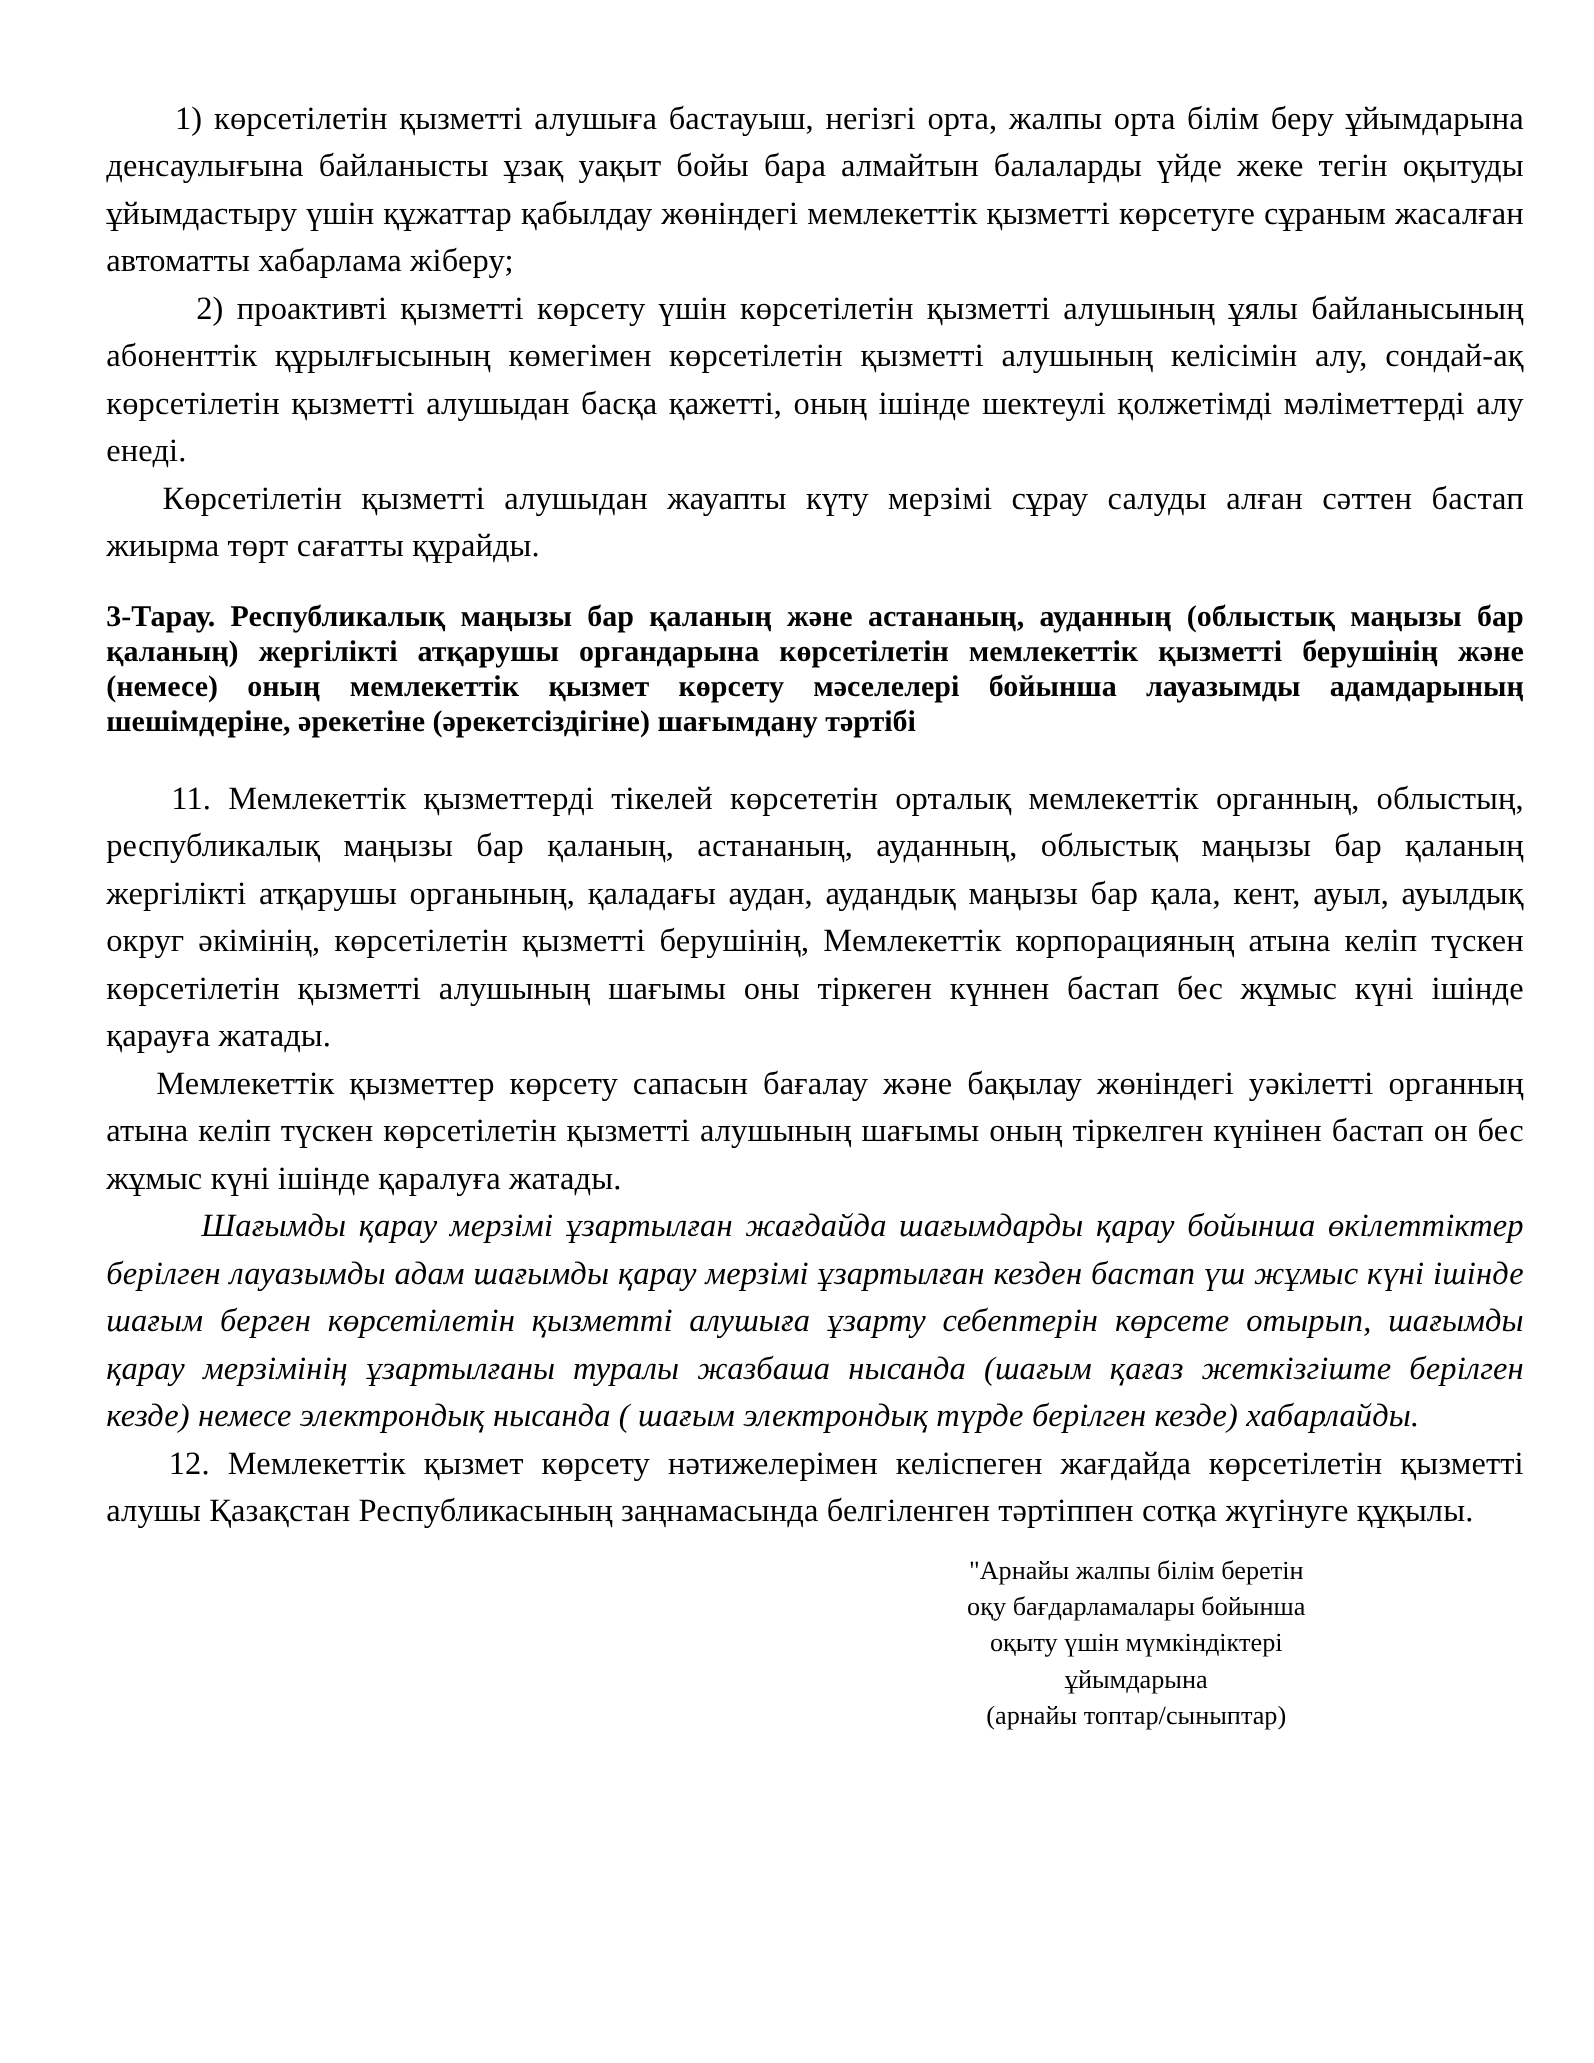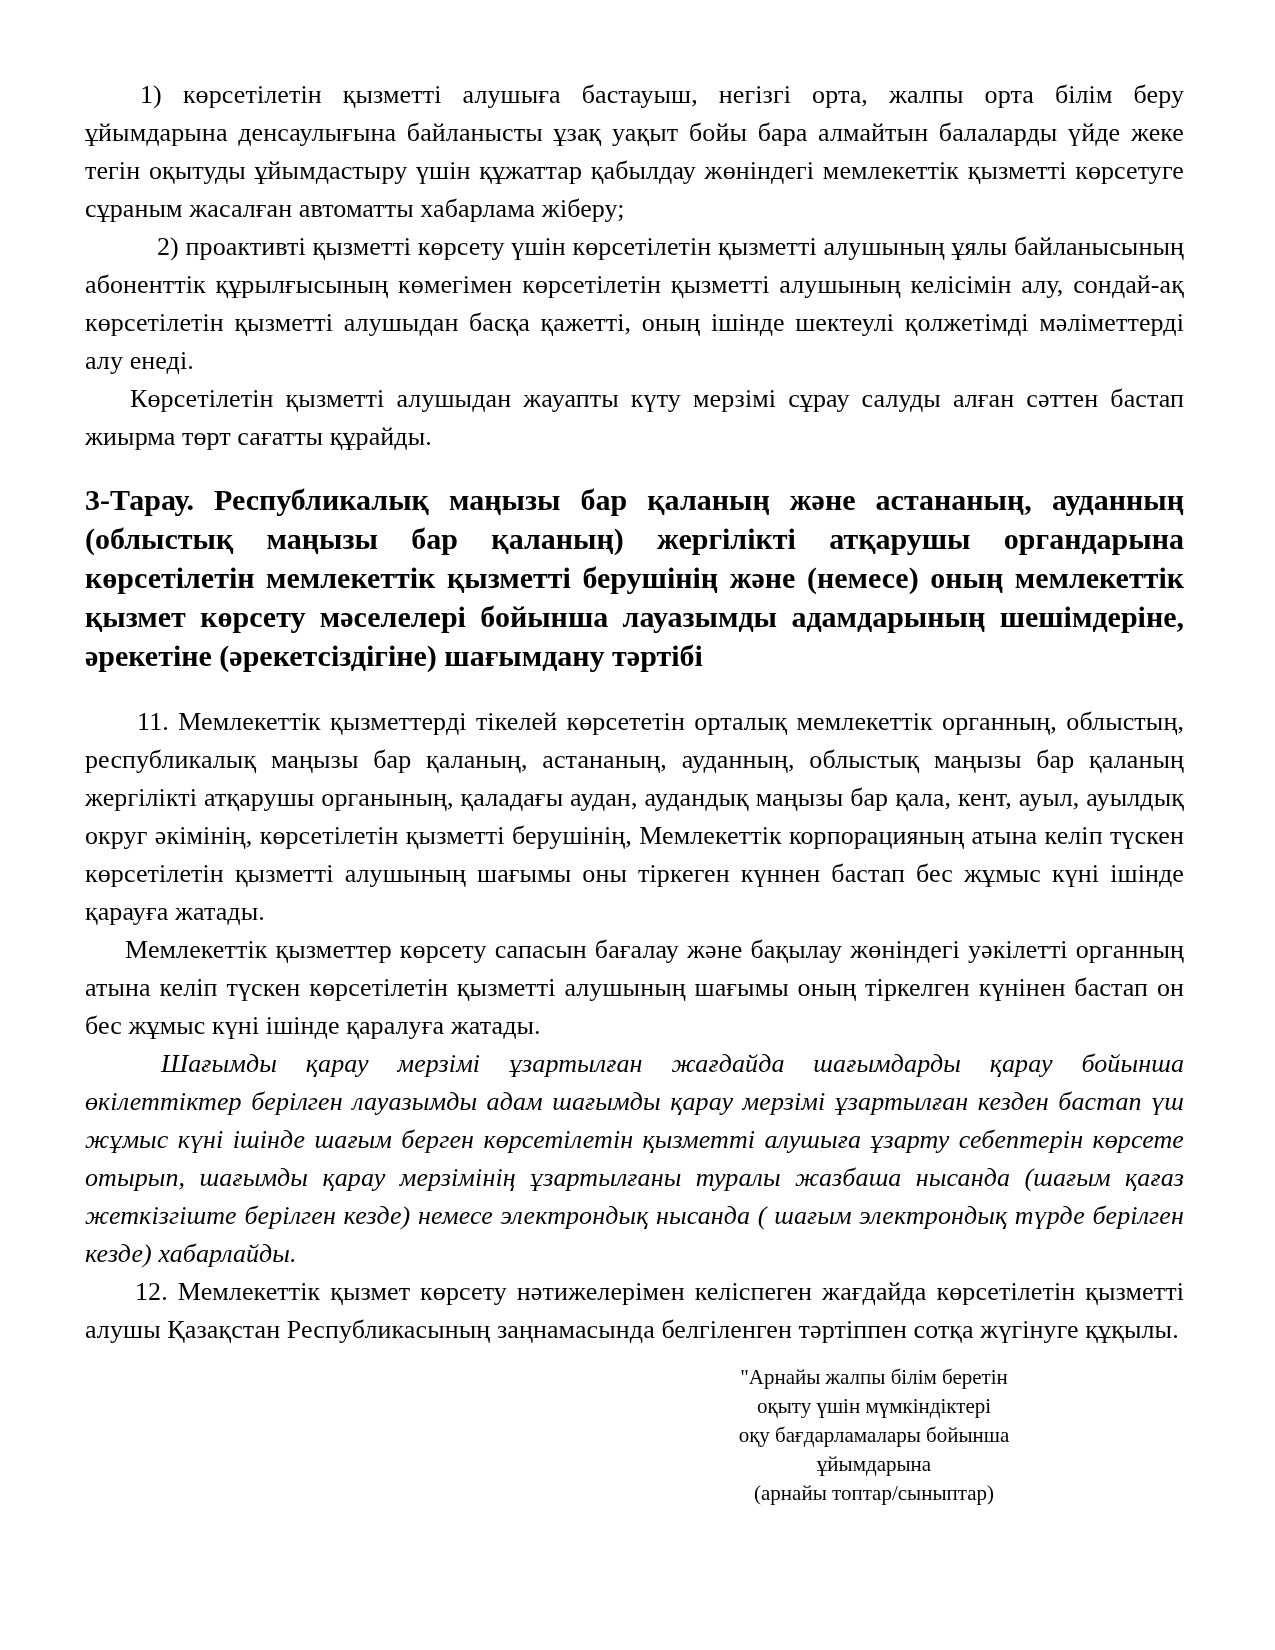--- a/index.html
+++ b/index.html
@@ -8,42 +8,42 @@
     background: #ffffff;
   }
   .page {
     position: relative;
     width: 1275px;
     height: 1650px;
     margin: 0 auto;
     background: #ffffff;
     color: #000000;
     box-sizing: border-box;
-    padding: 76px 91px 0 85px;
+    padding: 76px 56px 0 85px;
     font-family: "Liberation Serif", "DejaVu Serif", serif;
     overflow: hidden;
   }
   .para {
     margin: 0;
     font-size: 26px;
     line-height: 38px;
     text-align: justify;
     letter-spacing: 0.1px;
   }
   .ind-55 { text-indent: 55px; }
   .ind-72 { text-indent: 72px; }
   .ind-45 { text-indent: 45px; }
   .ind-52 { text-indent: 52px; }
   .ind-40 { text-indent: 40px; }
   .ind-76 { text-indent: 76px; font-style: italic; }
   .ind-50 { text-indent: 50px; }
   .chapter-heading {
     margin: 24px 0 28px 0;
-    font-size: 30px;
-    line-height: 39px;
+    font-size: 24px;
+    line-height: 28px;
     font-weight: 700;
     text-align: justify;
   }
   .annotation {
     width: 440px;
     margin: 14px 90px 0 auto;
     text-align: center;
     font-size: 21px;
     line-height: 29px;
   }
@@ -67,19 +67,19 @@
   <p class="para ind-52">11. Мемлекеттік қызметтерді тікелей көрсететін орталық мемлекеттік органның, облыстың, республикалық маңызы бар қаланың, астананың, ауданның, облыстық маңызы бар қаланың жергілікті атқарушы органының, қаладағы аудан, аудандық маңызы бар қала, кент, ауыл, ауылдық округ әкімінің, көрсетілетін қызметті берушінің, Мемлекеттік корпорацияның атына келіп түскен көрсетілетін қызметті алушының шағымы оны тіркеген күннен бастап бес жұмыс күні ішінде қарауға жатады.</p>
 
   <p class="para ind-40">Мемлекеттік қызметтер көрсету сапасын бағалау және бақылау жөніндегі уәкілетті органның атына келіп түскен көрсетілетін қызметті алушының шағымы оның тіркелген күнінен бастап он бес жұмыс күні ішінде қаралуға жатады.</p>
 
   <p class="para ind-76">Шағымды қарау мерзімі ұзартылған жағдайда шағымдарды қарау бойынша өкілеттіктер берілген лауазымды адам шағымды қарау мерзімі ұзартылған кезден бастап үш жұмыс күні ішінде шағым берген көрсетілетін қызметті алушыға ұзарту себептерін көрсете отырып, шағымды қарау мерзімінің ұзартылғаны туралы жазбаша нысанда (шағым қағаз жеткізгіште берілген кезде) немесе электрондық нысанда ( шағым электрондық түрде берілген кезде) хабарлайды.</p>
 
   <p class="para ind-50">12. Мемлекеттік қызмет көрсету нәтижелерімен келіспеген жағдайда көрсетілетін қызметті алушы Қазақстан Республикасының заңнамасында белгіленген тәртіппен сотқа жүгінуге құқылы.</p>
 
   <div class="annotation">
     <div>"Арнайы жалпы білім беретін</div>
+    <div>оқу бағдарламалары бойынша</div>
     <div>оқыту үшін мүмкіндіктері</div>
-    <div>оқу бағдарламалары бойынша</div>
     <div>ұйымдарына</div>
     <div>(арнайы топтар/сыныптар)</div>
   </div>
 
 </div>
 
 </body></html>

